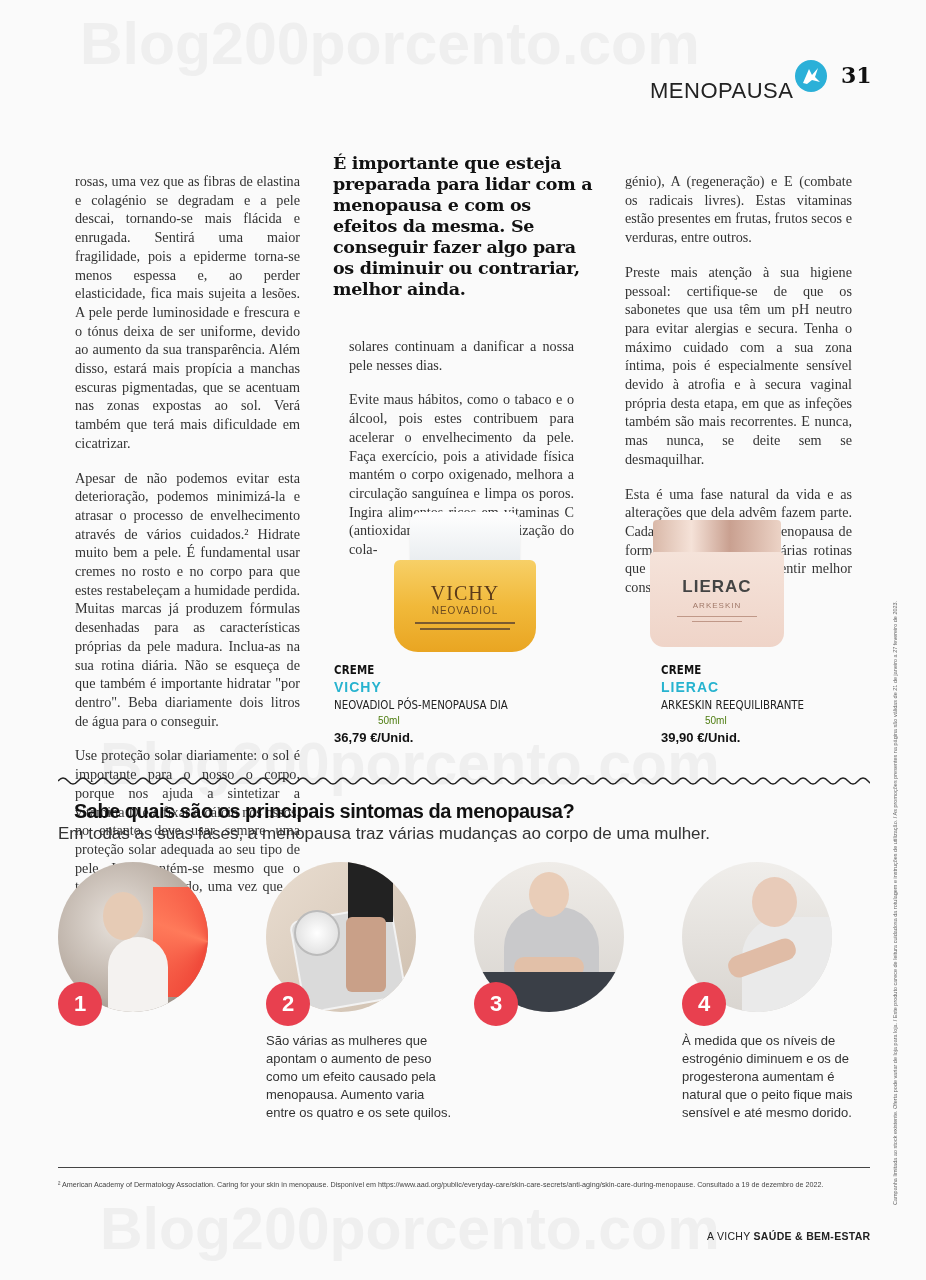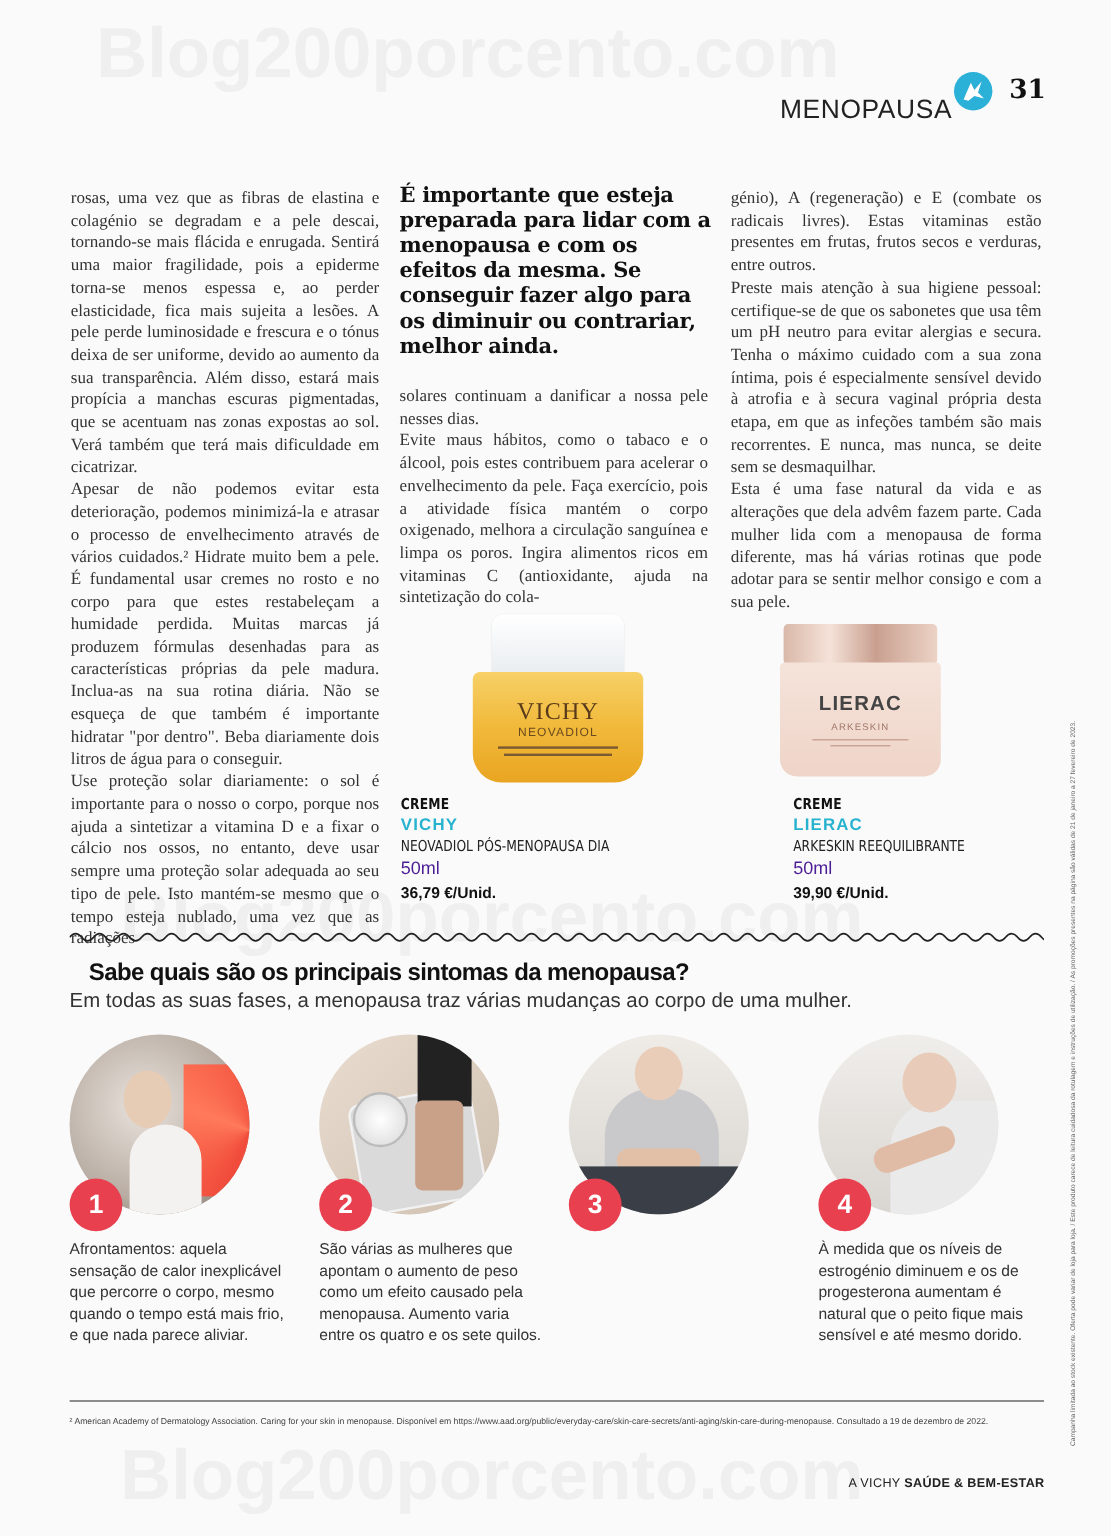--- a/index.html
+++ b/index.html
@@ -8,30 +8,30 @@
     background:#fafafa; color:#222;
     font-family:"Liberation Serif", serif;
   }
   .abs { position:absolute; }
   
   .hdr-title { left:650px; top:64px; font-family:"Liberation Sans", sans-serif; font-size:22px; letter-spacing:0.5px; color:#222; font-weight:300;margin-top:14px; }
   .hdr-logo { left:795px; top:60px; width:32px; height:32px; border-radius:50%; background:#2bb0d8; display:flex; align-items:center; justify-content:center; }
   .hdr-page { left:841px; top:62px; font-family:"DejaVu Serif", serif; font-weight:bold; font-size:22px; color:#111; }
   
   .col { font-size:14.2px; line-height:18.7px; color:#333; text-align:justify; }
-  .col p { margin:0; }
+  .col p { margin:16px; }
   .col1 { left:59px; top:156px; width:257px; }
   .col2b { left:333px; top:321px; width:257px; }
   .col3 { left:609px; top:156px; width:259px; }
   .pull { left:333px; top:153px; width:262px; font-family:"DejaVu Serif", serif; font-weight:bold; font-size:17.5px; line-height:21px; color:#111; letter-spacing:-0.3px; }
   .prod-txt { font-family:"Liberation Sans", sans-serif; }
   .p-type { font-family:"DejaVu Sans", sans-serif; font-size:12.5px; font-weight:bold; color:#111; transform:scaleX(0.82); transform-origin:left; letter-spacing:0.2px; }
   .p-brand { font-size:14px; font-weight:bold; color:#27b3cf; letter-spacing:1px; margin-top:2px; }
   .p-name { font-family:"DejaVu Sans", sans-serif; font-size:12.5px; color:#222; transform:scaleX(0.82); transform-origin:left; white-space:nowrap; margin-top:2px; }
-  .p-size { font-size:15px; color:#4c1d95; margin-top:3px; }
+  .p-size { font-size:10px; color:#4d7c0f; margin-top:3px;margin-left:44px; }
   .p-price { font-size:13px; font-weight:bold; color:#111; margin-top:4px; }
   
   .wave { left:58px; top:775px; width:812px; height:12px; }
   .sec-title { left:58px; top:800px; font-family:"Liberation Sans", sans-serif; font-weight:bold; font-size:20px; color:#111; letter-spacing:-0.5px;margin-left:16px; }
   .sec-sub { left:58px; top:824px; font-family:"Liberation Sans", sans-serif; font-size:17px; color:#333; }
   
   .sym-circle { width:150px; height:150px; border-radius:50%; overflow:hidden; }
   .sym-num { width:44px; height:44px; border-radius:50%; background:#e8404f; color:#fff; font-family:"Liberation Sans", sans-serif; font-weight:bold; font-size:22px; display:flex; align-items:center; justify-content:center; }
   .sym-txt { font-family:"Liberation Sans", sans-serif; font-size:13px; line-height:18px; color:#333; width:185px; }
   
@@ -118,21 +118,20 @@
 <div class="abs sec-title">Sabe quais são os principais sintomas da menopausa?</div>
 <div class="abs sec-sub">Em todas as suas fases, a menopausa traz várias mudanças ao corpo de uma mulher.</div>
 
 <div class="abs" style="left:58px;top:862px;">
   <div class="sym-circle" style="background:radial-gradient(circle at 40% 40%,#e8e2dc,#b8aca2 60%,#6f6760);position:relative;">
     <div style="position:absolute;right:0;top:25px;width:55px;height:110px;background:conic-gradient(from 200deg at 100% 50%,#f04a3a,#ff7a5a,#f04a3a,#ff7a5a,#f04a3a);"></div>
     <div style="position:absolute;left:50px;top:75px;width:60px;height:75px;background:#f4f2f0;border-radius:30px 30px 0 0;"></div>
     <div style="position:absolute;left:45px;top:30px;width:40px;height:48px;background:#e6cbb5;border-radius:50%;"></div>
   </div>
   <div class="abs sym-num" style="left:0;top:120px;">1</div>
-  <div class="abs sym-txt" style="left:0;top:170px;">Afrontamentos: aquela sensação de calor inexplicável que percorre o corpo, mesmo quando o tempo está mais frio, e que nada parece aliviar.</div>
 </div>
 
 <div class="abs" style="left:266px;top:862px;">
   <div class="sym-circle" style="background:linear-gradient(135deg,#e9ddd0,#cfc0b0);position:relative;">
     <div style="position:absolute;left:30px;top:50px;width:100px;height:90px;background:#dadada;border-radius:10px;transform:rotate(-10deg);border:2px solid #f2f2f2;"></div>
     <div style="position:absolute;left:28px;top:48px;width:42px;height:42px;border-radius:50%;background:radial-gradient(#ffffff,#d8d8d8);border:2px solid #bbb;"></div>
     <div style="position:absolute;left:82px;top:0;width:45px;height:60px;background:#222;"></div>
     <div style="position:absolute;left:80px;top:55px;width:40px;height:75px;background:#c9a088;border-radius:6px;"></div>
   </div>
   <div class="abs sym-num" style="left:0;top:120px;">2</div>

